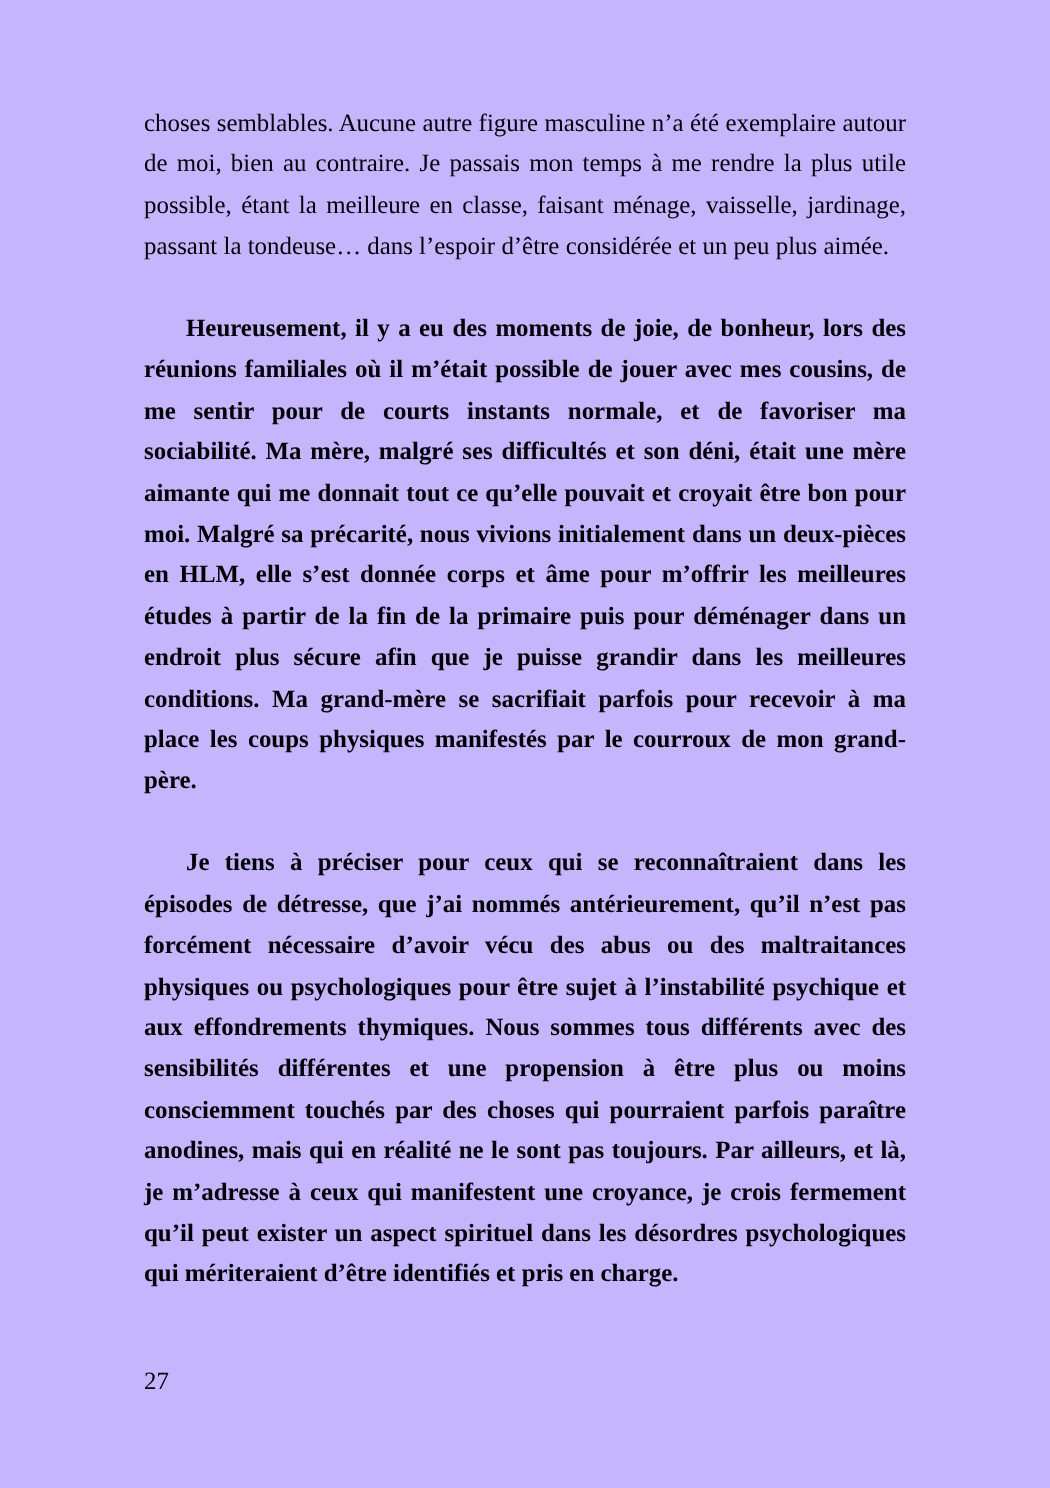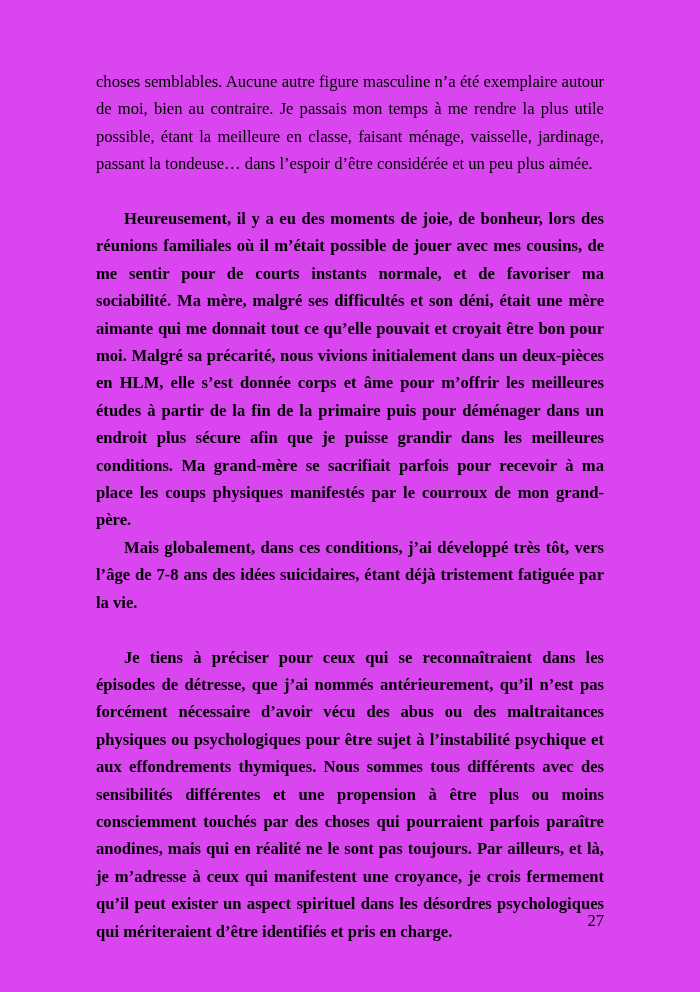--- a/index.html
+++ b/index.html
@@ -5,21 +5,21 @@
 <style>
   html, body {
     margin: 0;
     padding: 0;
     background: #ffffff;
   }
   .page {
     position: relative;
     width: 700px;
     height: 992px;
-    background: #d946ef;
+    background: #c4b5fd;
     overflow: hidden;
     box-sizing: border-box;
   }
   .text-column {
     position: absolute;
     left: 96px;
     top: 68px;
     width: 508px;
     font-family: "Liberation Serif", "DejaVu Serif", serif;
     font-size: 16.6px;
@@ -39,34 +39,33 @@
     font-weight: bold;
   }
   .para.gap-before {
     margin-top: 27.4px;
   }
   .page-number {
     position: absolute;
     left: 96px;
     top: 910px;
     width: 508px;
-    text-align: right;
+    text-align: left;
     font-family: "Liberation Serif", "DejaVu Serif", serif;
     font-size: 16.6px;
     line-height: 22px;
     color: #000000;
   }
 </style>
 </head>
 <body>
 
 <div class="page">
 
   <div class="text-column">
     <p class="para">choses semblables. Aucune autre figure masculine n’a été exemplaire autour de moi, bien au contraire. Je passais mon temps à me rendre la plus utile possible, étant la meilleure en classe, faisant ménage, vaisselle, jardinage, passant la tondeuse… dans l’espoir d’être considérée et un peu plus aimée.</p>
     <p class="para indent gap-before">Heureusement, il y a eu des moments de joie, de bonheur, lors des réunions familiales où il m’était possible de jouer avec mes cousins, de me sentir pour de courts instants normale, et de favoriser ma sociabilité. Ma mère, malgré ses difficultés et son déni, était une mère aimante qui me donnait tout ce qu’elle pouvait et croyait être bon pour moi. Malgré sa précarité, nous vivions initialement dans un deux-pièces en HLM, elle s’est donnée corps et âme pour m’offrir les meilleures études à partir de la fin de la primaire puis pour déménager dans un endroit plus sécure afin que je puisse grandir dans les meilleures conditions. Ma grand-mère se sacrifiait parfois pour recevoir à ma place les coups physiques manifestés par le courroux de mon grand-père.</p>
-    <p class="para indent">Mais globalement, dans ces conditions, j’ai développé très tôt, vers l’âge de 7-8 ans des idées suicidaires, étant déjà tristement fatiguée par la vie.</p>
     <p class="para indent gap-before">Je tiens à préciser pour ceux qui se reconnaîtraient dans les épisodes de détresse, que j’ai nommés antérieurement, qu’il n’est pas forcément nécessaire d’avoir vécu des abus ou des maltraitances physiques ou psychologiques pour être sujet à l’instabilité psychique et aux effondrements thymiques. Nous sommes tous différents avec des sensibilités différentes et une propension à être plus ou moins consciemment touchés par des choses qui pourraient parfois paraître anodines, mais qui en réalité ne le sont pas toujours. Par ailleurs, et là, je m’adresse à ceux qui manifestent une croyance, je crois fermement qu’il peut exister un aspect spirituel dans les désordres psychologiques qui mériteraient d’être identifiés et pris en charge.</p>
   </div>
 
   <div class="page-number">27</div>
 
 </div>
 
 </body></html>

